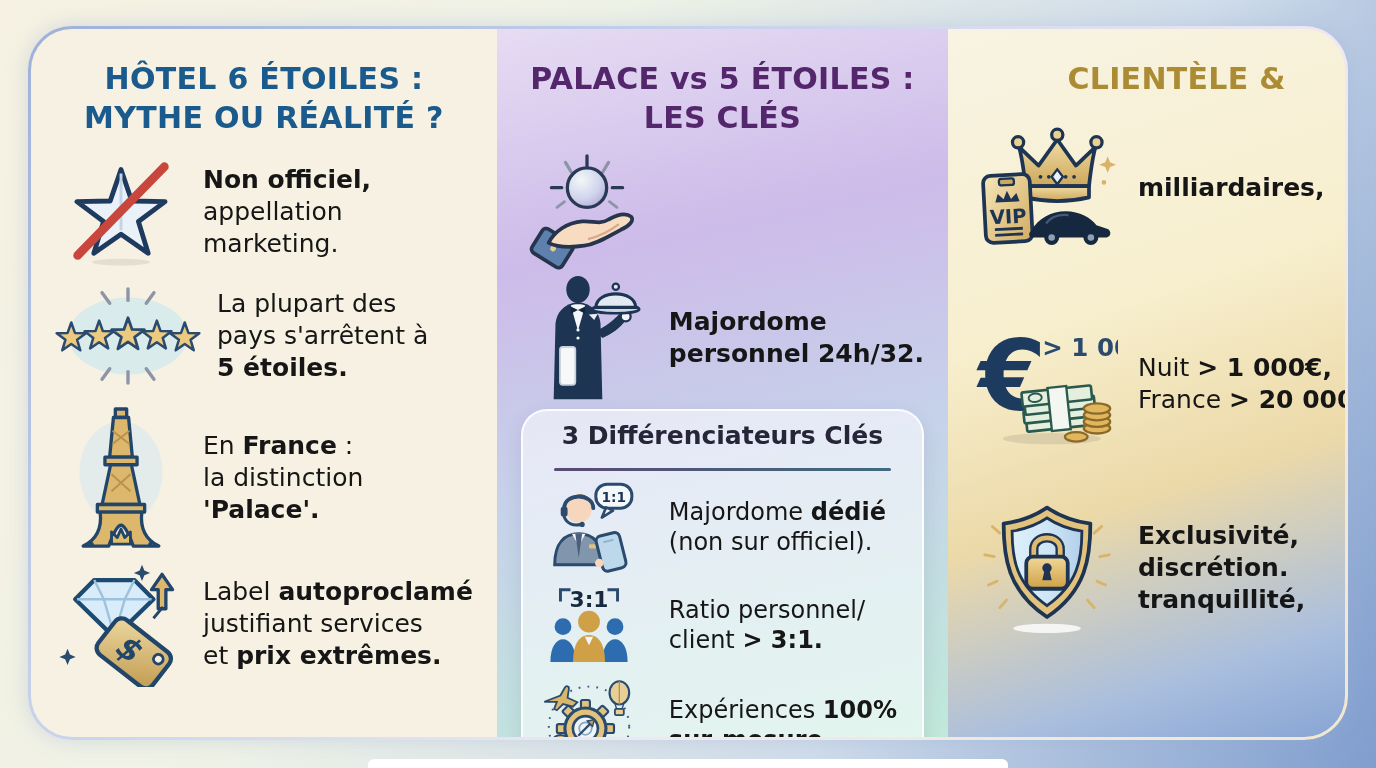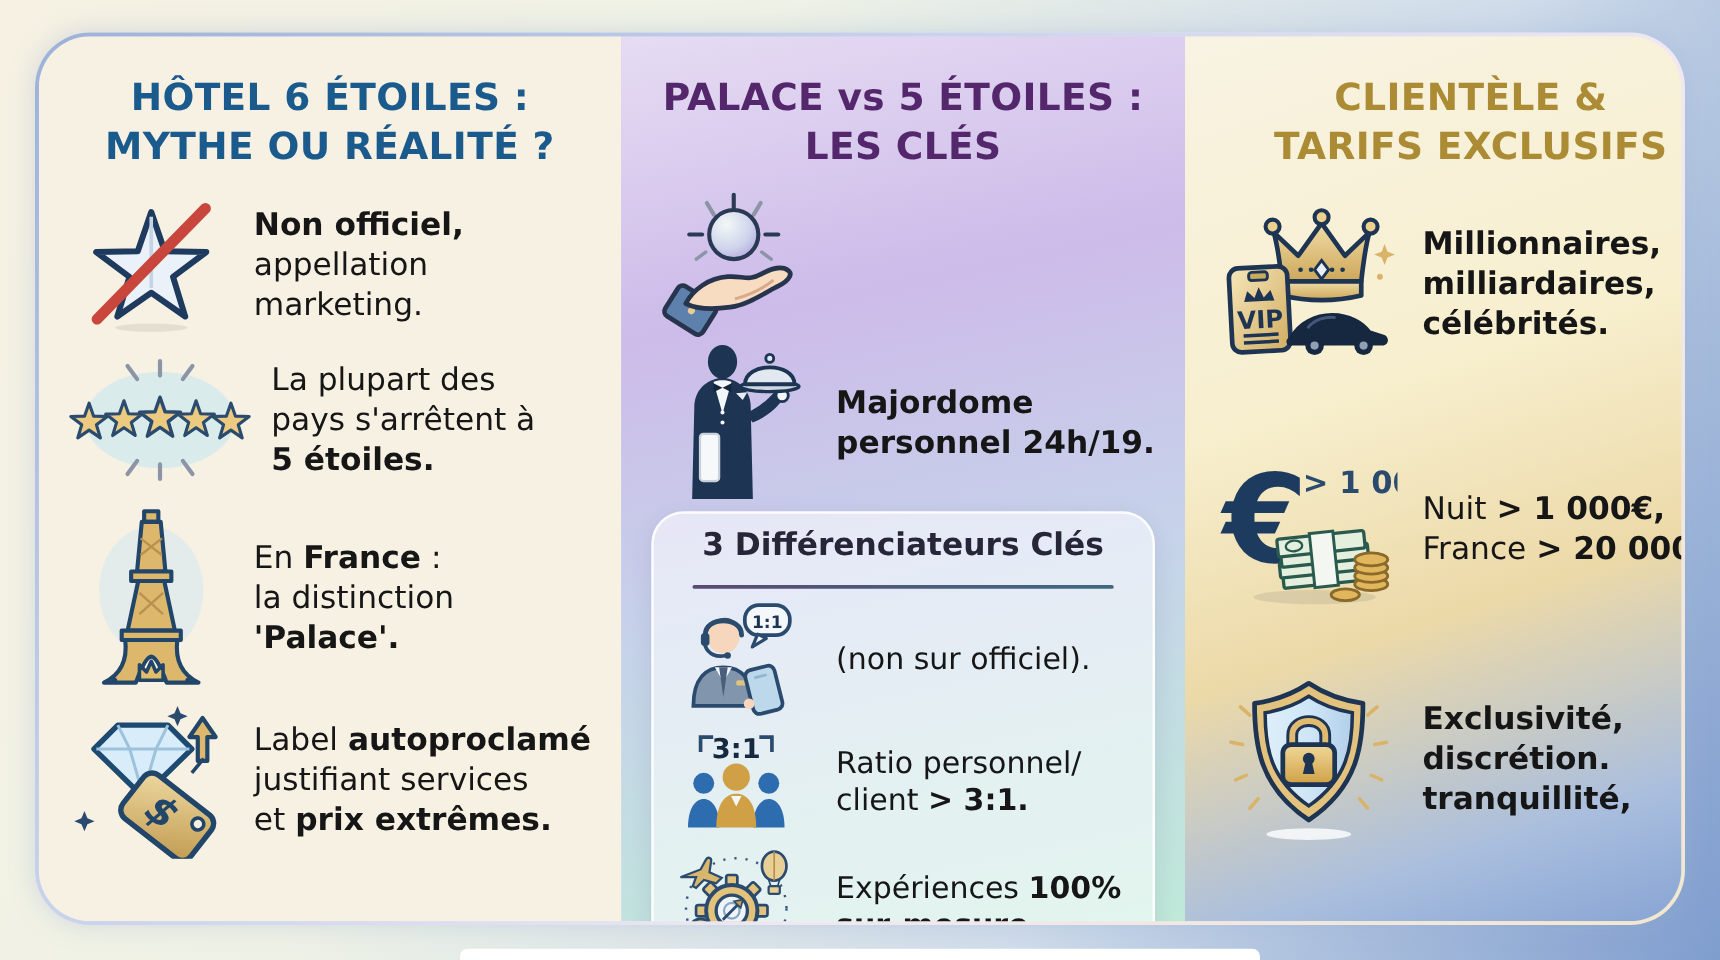--- a/index.html
+++ b/index.html
@@ -240,21 +240,21 @@
               <path d="M62,44 l10,-1 l-4,7 z" fill="#e8edf4"></path>
               <rect x="30" y="80" width="17" height="42" rx="3" fill="#f6f8fa" stroke="#c9d2dc" stroke-width="2"></rect>
               <circle cx="103" cy="46" r="5.5" fill="#f4f7fa" stroke="#1d3453" stroke-width="2.5"></circle>
               <ellipse cx="92" cy="38" rx="26" ry="4.5" fill="#cfd8e2" stroke="#1d3453" stroke-width="3"></ellipse>
               <path d="M70,36 C70,16 114,16 114,36 Z" fill="#e2e9f0" stroke="#1d3453" stroke-width="3.5" stroke-linejoin="round"></path>
               <circle cx="92" cy="13" r="3.5" fill="#e2e9f0" stroke="#1d3453" stroke-width="2.5"></circle>
             </svg>
           </div>
           <div class="txt">
             <div class="line"><span class="b">Majordome</span></div>
-            <div class="line"><span class="b">personnel 24h/19.</span></div>
+            <div class="line"><span class="b">personnel 24h/32.</span></div>
           </div>
         </div>
 
         <div class="diff-box">
           <h3 class="diff-title">3 Différenciateurs Clés</h3>
           <div class="diff-underline"></div>
 
           <div class="diff-item">
             <div class="ic">
               <svg viewBox="0 0 112 112" width="96" height="96">
@@ -272,20 +272,21 @@
                   <rect x="68" y="64" width="28" height="42" rx="6" fill="#bcd8ea" stroke="#2a4a6e" stroke-width="3.5"></rect>
                   <line x1="76" y1="72" x2="88" y2="72" stroke="#8fb6d2" stroke-width="2.5"></line>
                 </g>
                 <circle cx="68" cy="98" r="5" fill="#f6d7bd"></circle>
                 <rect x="64" y="6" width="42" height="28" rx="13" fill="#f4f8fb" stroke="#2a4a6e" stroke-width="3.5"></rect>
                 <path d="M76,33 l-5,12 l13,-8 z" fill="#f4f8fb" stroke="#2a4a6e" stroke-width="3" stroke-linejoin="round"></path>
                 <text x="85" y="27" text-anchor="middle" font-size="16" font-weight="bold" fill="#1d3453">1:1</text>
               </svg>
             </div>
             <div class="txt">
+              <div class="line"><span>Majordome </span><span class="b">dédié</span></div>
               <div class="line"><span>(non sur officiel).</span></div>
             </div>
           </div>
 
           <div class="diff-item">
             <div class="ic">
               <svg viewBox="0 0 112 100" width="94" height="84">
                 <polyline points="34,8 22,8 22,22" fill="none" stroke="#2a4a6e" stroke-width="3.5"></polyline>
                 <polyline points="78,8 90,8 90,22" fill="none" stroke="#2a4a6e" stroke-width="3.5"></polyline>
                 <text x="56" y="28" text-anchor="middle" font-size="26" font-weight="bold" fill="#16293f">3:1</text>
@@ -343,21 +344,20 @@
               <div class="line"><span>Expériences </span><span class="b">100%</span></div>
               <div class="line"><span class="b">sur-mesure.</span></div>
             </div>
           </div>
         </div>
       </section>
 
       <section class="col col-right">
         <h2 class="title title-right">
           <span>CLIENTÈLE &amp;</span><br>
-          <span>TARIFS EXCLUSIFS</span>
         </h2>
 
         <div class="item item-vip">
           <div class="ic">
             <svg viewBox="0 0 150 132" width="140" height="124">
               <defs>
                 <linearGradient id="vg1" x1="0" y1="0" x2="0" y2="1">
                   <stop offset="0" stop-color="#f0dca6"></stop>
                     <stop offset="1" stop-color="#cda75a"></stop>
                 </linearGradient>
@@ -390,23 +390,21 @@
               </g>
               <path d="M58,112 C66,98 80,91 95,91 C110,91 122,98 128,106 L140,110 C144,112 144,118 139,119 L59,119 C55,118 55,114 58,112 Z" fill="#16283f"></path>
               <path d="M74,104 C80,96 90,94 98,95" stroke="#44597a" stroke-width="2.5" fill="none"></path>
               <circle cx="80" cy="119" r="8" fill="#16283f"></circle>
                 <circle cx="80" cy="119" r="3.5" fill="#8fa0b4"></circle>
               <circle cx="122" cy="119" r="8" fill="#16283f"></circle>
                 <circle cx="122" cy="119" r="3.5" fill="#8fa0b4"></circle>
             </svg>
           </div>
           <div class="txt">
-            <div class="line"><span class="b">Millionnaires,</span></div>
             <div class="line"><span class="b">milliardaires,</span></div>
-            <div class="line"><span class="b">célébrités.</span></div>
           </div>
         </div>
 
         <div class="item item-euro">
           <div class="ic">
             <svg viewBox="0 0 150 140" width="142" height="132">
               <ellipse cx="80" cy="128" rx="52" ry="6" fill="#b3a88e" opacity="0.35"></ellipse>
               <text x="2" y="98" font-size="104" font-weight="bold" fill="#1d3a5f">€</text>
               <text x="70" y="40" font-size="26" font-weight="bold" fill="#2a4a6e">&gt; 1 00€</text>
               <g transform="rotate(-6 88 98)">

